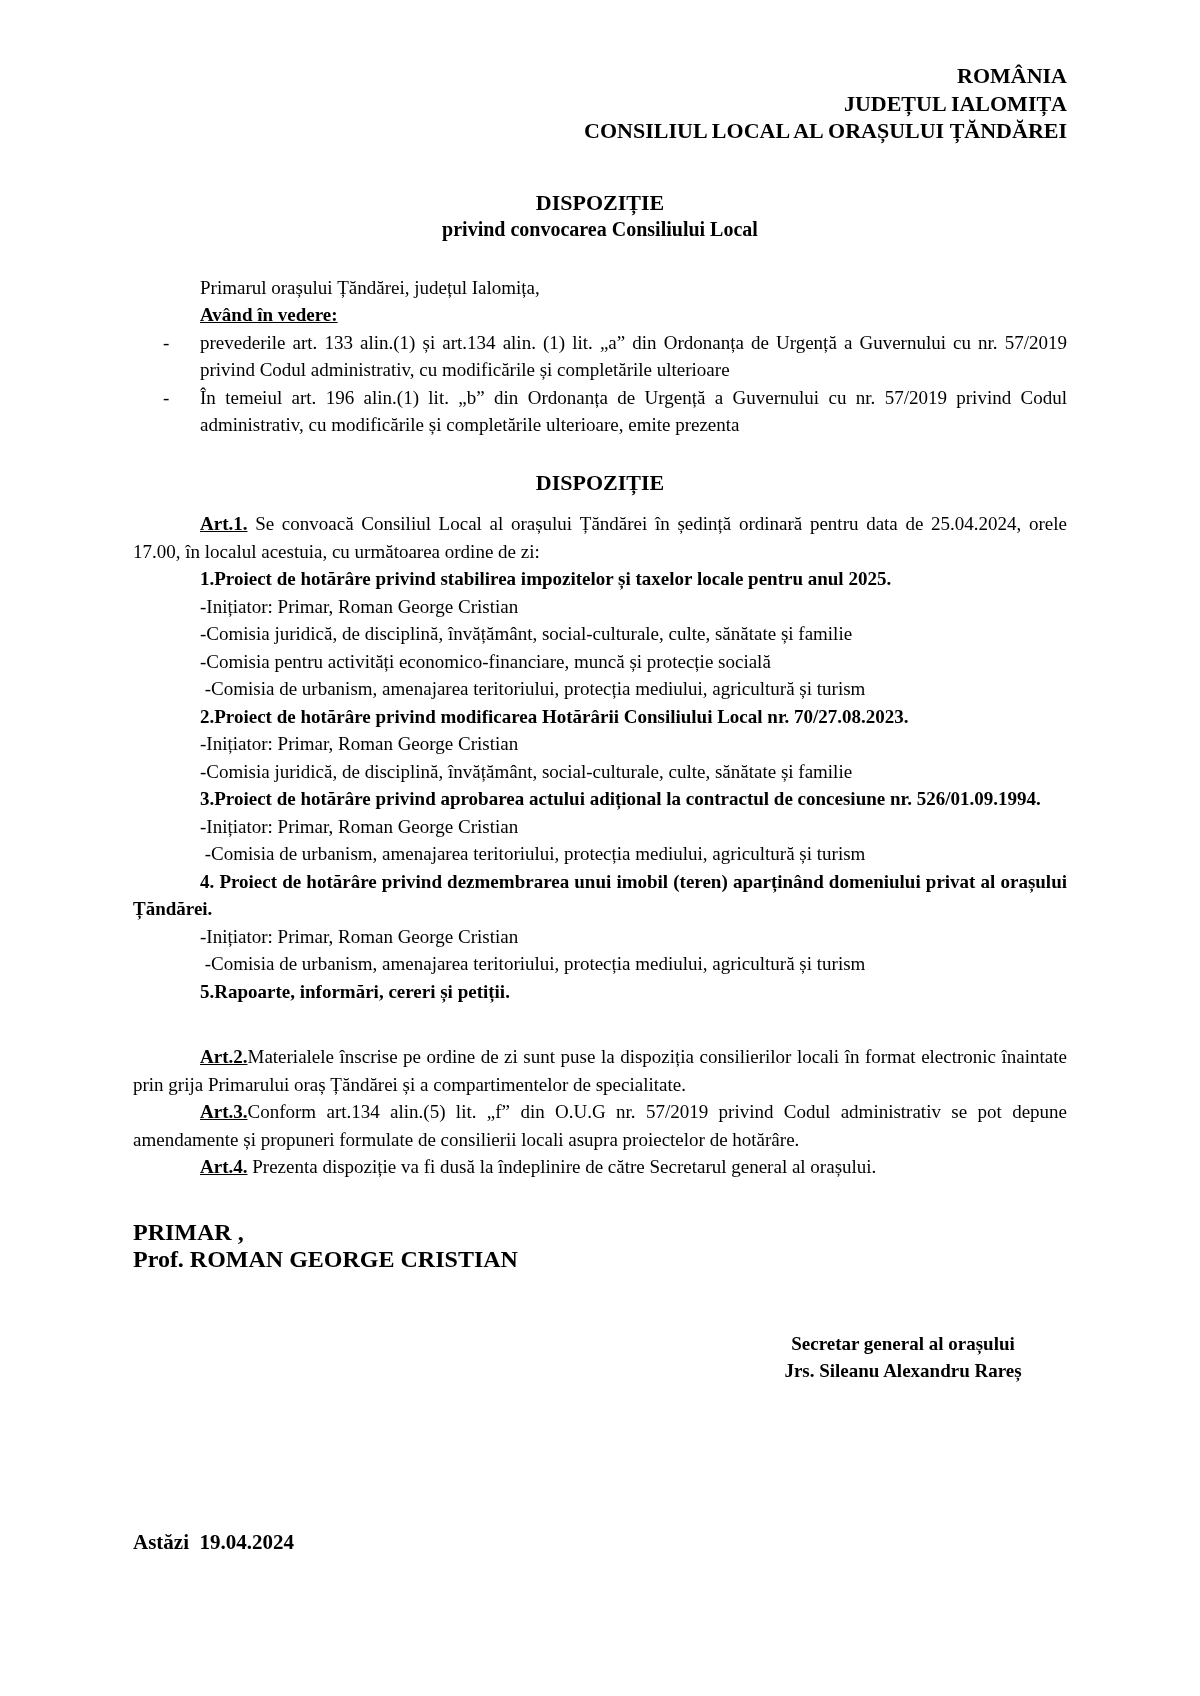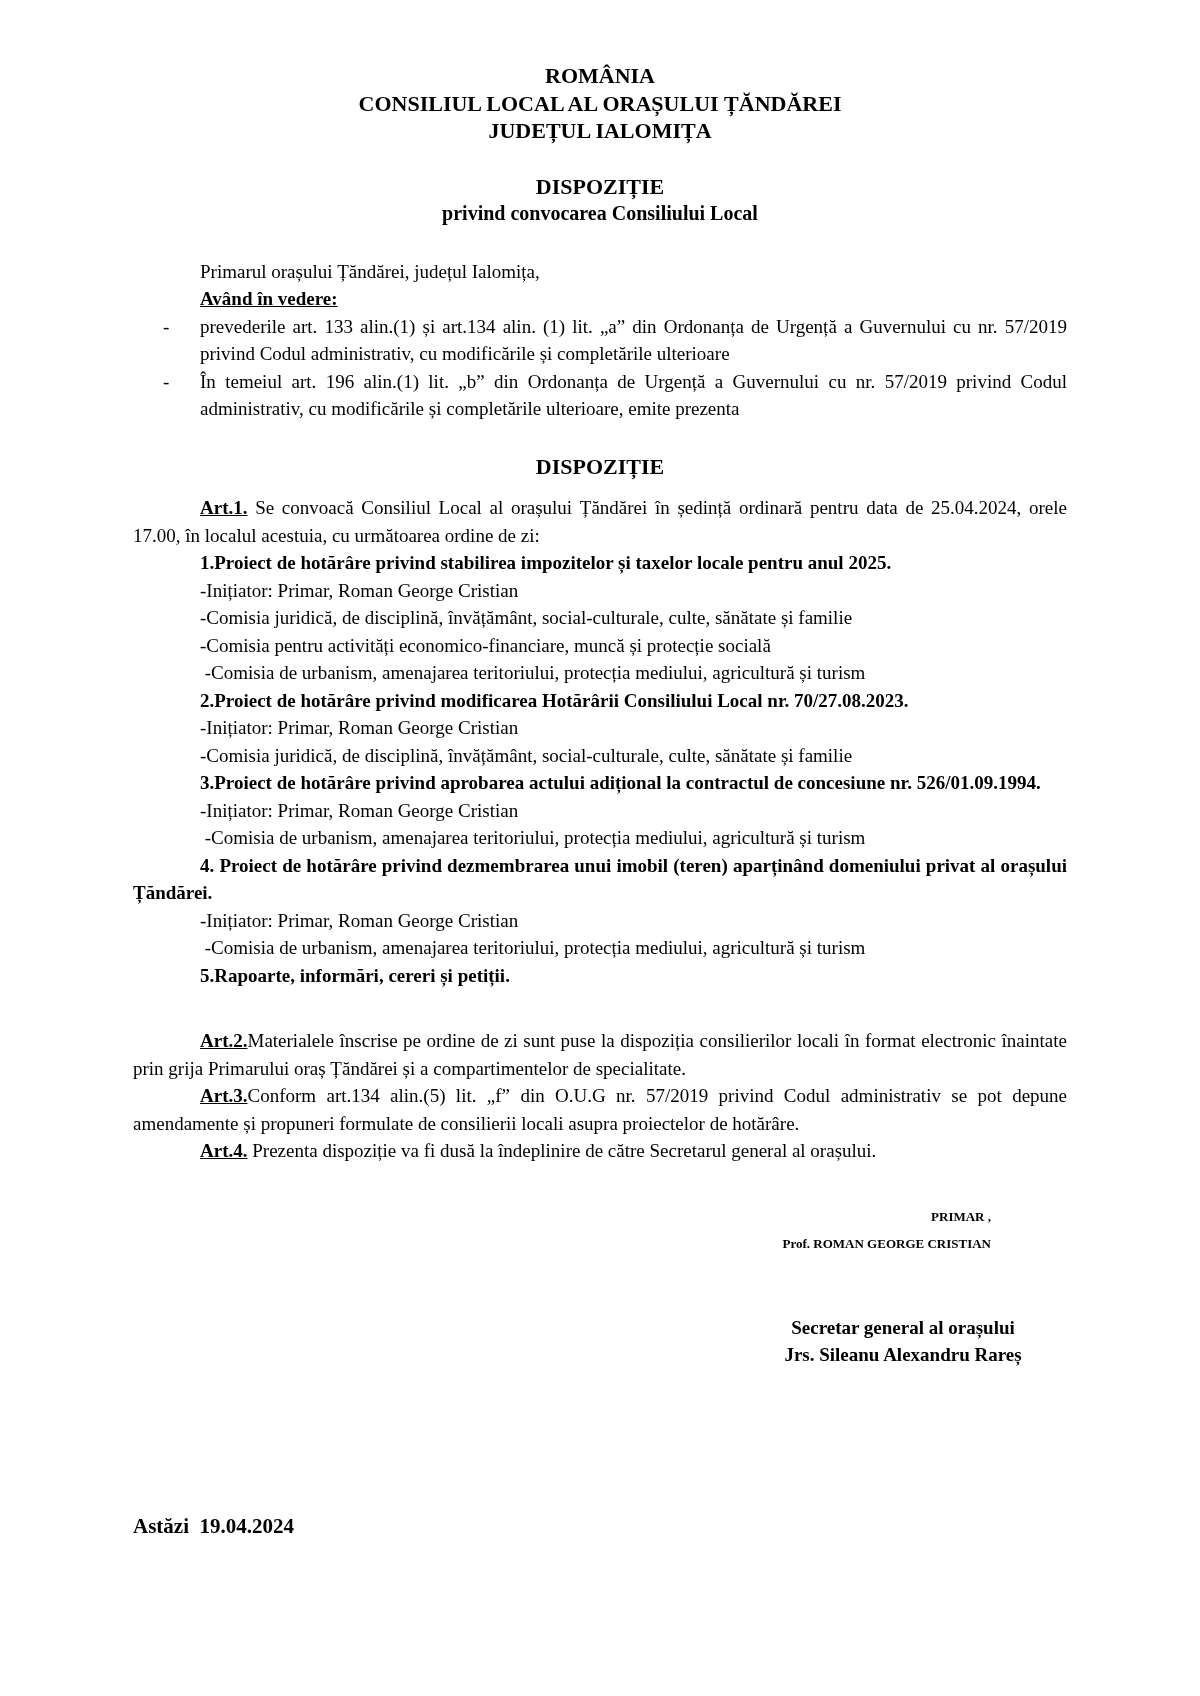--- a/index.html
+++ b/index.html
@@ -13,24 +13,24 @@
   }
   .page {
     width: 1200px;
     height: 1696px;
     padding: 62px 133px 0 133px;
     font-size: 19px;
     line-height: 27.5px;
   }
   .bold { font-weight: bold; text-decoration: underline; }
   .doc-header {
-    text-align: center;
+    text-align: right;
     font-weight: bold;
     font-size: 22px;
-    margin-bottom: 28px;
+    margin-bottom: 44px;
   }
   .doc-title {
     text-align: center;
     font-weight: bold;
     margin-bottom: 30px;
   }
   .doc-title .main { font-size: 22px; }
   .doc-title .sub { font-size: 20px; }
   .fl-indent { text-indent: 67px; }
   .hyph {
@@ -59,23 +59,23 @@
     font-weight: bold;
     text-indent: 67px;
     text-align: justify;
   }
   .agenda-sub {
     margin-left: 67px;
     white-space: pre-wrap;
   }
   .primar-block {
     margin-top: 38px;
-    text-align: right;
+    text-align: left;
     font-weight: bold;
-    font-size: 13px;
+    font-size: 24px;
     padding-right: 76px;
     line-height: 27.5px;
   }
   .countersign {
     margin-top: 56px;
     margin-left: 600px;
     width: 340px;
     text-align: center;
     font-weight: bold;
     line-height: 27.5px;
@@ -88,22 +88,22 @@
     white-space: pre;
   }
 </style>
 </head>
 <body>
 
 <div class="page">
 
   <div class="doc-header">
     <div>ROMÂNIA</div>
+    <div>JUDEȚUL IALOMIȚA</div>
     <div>CONSILIUL LOCAL AL ORAȘULUI ȚĂNDĂREI</div>
-    <div>JUDEȚUL IALOMIȚA</div>
   </div>
 
   <div class="doc-title">
     <div class="main">DISPOZIȚIE</div>
     <div class="sub">privind convocarea Consiliului Local</div>
   </div>
 
   <div class="fl-indent">Primarul orașului Țăndărei, județul Ialomița,</div>
   <div class="fl-indent bold">Având în vedere:</div>
 

